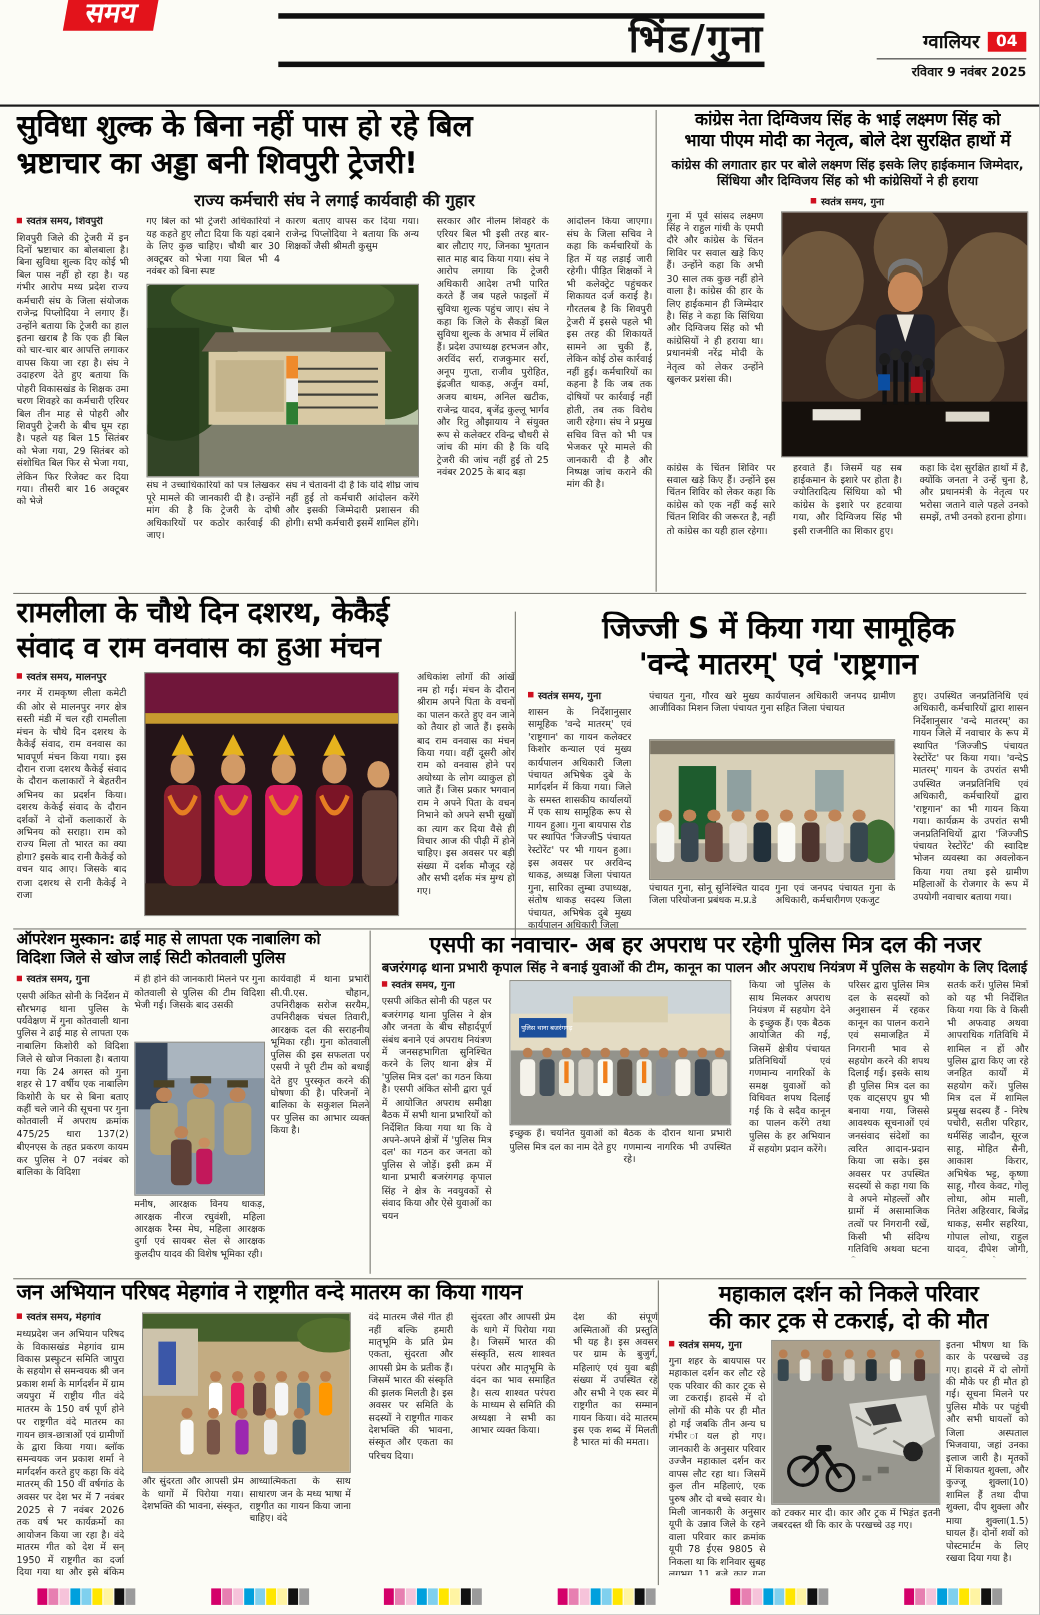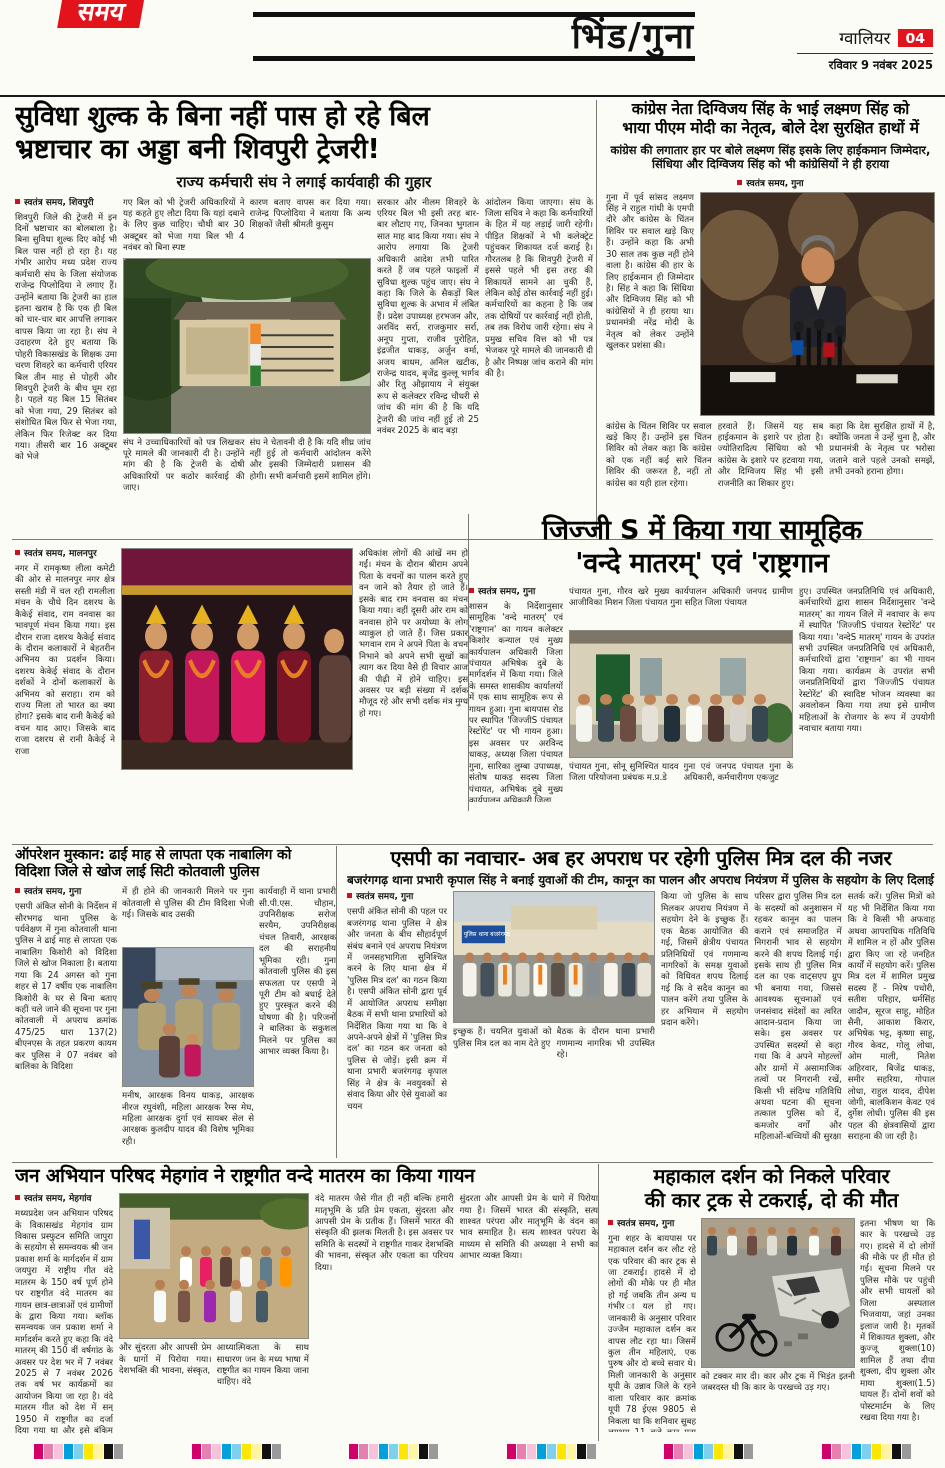--- a/index.html
+++ b/index.html
@@ -6,42 +6,42 @@
 html,body{background:#8a8a8a}
 .page{position:relative;width:945px;height:1468px;margin:0 auto;background:#fcfcf6;color:#111;
   font-family:"DejaVu Sans","Liberation Sans",sans-serif;overflow:hidden}
 .sec{position:absolute}
 .hl{font-weight:700;color:#050505;line-height:1.22;letter-spacing:-.2px}
 .nw{white-space:nowrap;overflow:hidden;display:block}
 .center{text-align:center}
 .subhead{font-weight:700;text-align:center;color:#101010;line-height:1.25}
 .byline{font-size:9px;font-weight:700;margin-bottom:3px;white-space:nowrap;overflow:hidden}
 .bsq{display:inline-block;width:5px;height:5px;background:#cf1020;margin-right:4px;vertical-align:1px}
-.cols{display:flex;gap:6px;overflow:hidden}
+.cols{display:flex;gap:16px;overflow:hidden}
 .bcol{font-size:8.6px;line-height:1.33;text-align:justify;color:#1d1d1d;overflow:hidden;flex:0 0 auto}
 .grow{flex:1 1 0 !important;width:auto;min-width:0}
 .mid{display:flex;flex-direction:column;gap:3px;overflow:hidden;flex:0 0 auto}
 .photo{display:block;width:100%;border:1px solid #8a8a82;background:#ddd}
 .lsep{border-left:1px solid #7a7a72}
 .hrule{position:absolute;left:12px;width:921px;height:1px;background:#7a7a72}
 
 .masthead{position:absolute;left:0;top:0;width:945px;height:97px}
 .brand{position:absolute;left:20px;top:4px;width:180px}
 .brand-top{color:#e3131b;font-size:44px;font-weight:800;line-height:1;letter-spacing:-1px}
 .brand-box{display:inline-block;background:#e3131b;color:#fff;font-size:25px;font-weight:800;line-height:1.1;
   padding:2px 18px;margin:-8px 0 0 40px;transform:skewX(-10deg)}
 .edition-wrap{position:absolute;left:253px;top:12px;width:442px;text-align:right}
 .ebar{height:5px;background:#101010}
 .edition{font-size:35px;font-weight:800;line-height:1.12;letter-spacing:2px}
 .epaper-row{display:flex;justify-content:center;align-items:center;gap:8px;margin-top:4px}
 .epaper{background:#e3131b;color:#fff;font-size:9.5px;font-weight:700;padding:2px 9px;letter-spacing:.5px}
 .website{font-size:13.5px;font-weight:700;color:#101010}
 .cityblock{position:absolute;right:12px;top:26px;width:136px;text-align:right}
 .cityrow{display:flex;justify-content:flex-end;align-items:center;gap:7px}
-.city{font-size:17px;font-weight:400}
+.city{font-size:17px;font-weight:700}
 .pageno{background:#e3131b;color:#fff;font-size:14px;font-weight:800;padding:1px 8px}
 .mdate{font-size:11.5px;font-weight:700;border-top:1px solid #333;margin-top:4px;padding-top:3px}
 .mast-rule{position:absolute;left:0;top:95px;width:945px;height:2px;background:#1a1a1a}
 
 .regmarks{position:absolute;left:0;top:1444px;width:945px;height:18px;display:flex;justify-content:space-between;padding:0 34px}
 .reg-group{display:flex;gap:1px}
 .reg-group span{width:9px;height:15px;display:block}
 </style>
 </head>
 <body>
@@ -155,20 +155,24 @@
     <div class="cols" style="margin-top:5px;height:118px">
       <div class="bcol grow">कांग्रेस के चिंतन शिविर पर सवाल खड़े किए हैं। उन्होंने इस चिंतन शिविर को लेकर कहा कि कांग्रेस को एक नहीं कई सारे चिंतन शिविर की जरूरत है, नहीं तो कांग्रेस का यही हाल रहेगा।</div>
       <div class="bcol grow">हरवाते हैं। जिसमें यह सब हाईकमान के इशारे पर होता है। ज्योतिरादित्य सिंधिया को भी कांग्रेस के इशारे पर हटवाया गया, और दिग्विजय सिंह भी इसी राजनीति का शिकार हुए।</div>
       <div class="bcol grow">कहा कि देश सुरक्षित हाथों में है, क्योंकि जनता ने उन्हें चुना है, और प्रधानमंत्री के नेतृत्व पर भरोसा जताने वाले पहले उनको समझें, तभी उनको हराना होगा।</div>
     </div>
   </section>
 
   <div class="hrule" style="top:539px"></div>
 
   <section class="sec" style="left:15px;top:542px;width:453px;height:297px">
+    <h1 class="hl" style="font-size:26px">
+      <span class="nw">रामलीला के चौथे दिन दशरथ, केकैई</span>
+      <span class="nw">संवाद व राम वनवास का हुआ मंचन</span>
+    </h1>
     <div class="cols" style="margin-top:6px;height:222px">
       <div class="bcol" style="width:100px">
         <div class="byline"><span class="bsq"></span><span>स्वतंत्र समय, मालनपुर</span></div>
         <span>नगर में रामकृष्ण लीला कमेटी की ओर से मालनपुर नगर क्षेत्र सस्ती मंडी में चल रही रामलीला मंचन के चौथे दिन दशरथ के कैकेई संवाद, राम वनवास का भावपूर्ण मंचन किया गया। इस दौरान राजा दशरथ कैकेई संवाद के दौरान कलाकारों ने बेहतरीन अभिनय का प्रदर्शन किया। दशरथ केकेई संवाद के दौरान दर्शकों ने दोनों कलाकारों के अभिनय को सराहा। राम को राज्य मिला तो भारत का क्या होगा? इसके बाद रानी कैकेई को वचन याद आए। जिसके बाद राजा दशरथ से रानी कैकेई ने राजा</span>
       </div>
       <div class="mid" style="width:232px">
         <svg class="photo" style="flex:1 1 0" viewBox="0 0 230 182" preserveAspectRatio="none">
           <rect width="230" height="182" fill="#241418"></rect>
           <rect width="230" height="30" fill="#70163a"></rect>
           <rect y="30" width="230" height="8" fill="#c79a2f"></rect>
@@ -200,21 +204,21 @@
           <g>
             <circle cx="212" cy="76" r="10" fill="#d29a66"></circle>
             <rect x="197" y="88" width="32" height="72" rx="8" fill="#5d4037"></rect>
           </g>
         </svg>
       </div>
       <div class="bcol grow">अधिकांश लोगों की आंखें नम हो गईं। मंचन के दौरान श्रीराम अपने पिता के वचनों का पालन करते हुए वन जाने को तैयार हो जाते हैं। इसके बाद राम वनवास का मंचन किया गया। वहीं दूसरी ओर राम को वनवास होने पर अयोध्या के लोग व्याकुल हो जाते हैं। जिस प्रकार भगवान राम ने अपने पिता के वचन निभाने को अपने सभी सुखों का त्याग कर दिया वैसे ही विचार आज की पीढ़ी में होने चाहिए। इस अवसर पर बड़ी संख्या में दर्शक मौजूद रहे और सभी दर्शक मंत्र मुग्ध हो गए।</div>
     </div>
   </section>
 
-  <section class="sec lsep" style="left:468px;top:514px;width:467px;height:297px;">
+  <section class="sec lsep" style="left:468px;top:556px;width:467px;height:297px;padding-left:11px">
     <h1 class="hl center" style="font-size:27px">
       <span class="nw">जिज्जी S में किया गया सामूहिक</span>
       <span class="nw">'वन्दे मातरम्' एवं 'राष्ट्रगान</span>
     </h1>
     <div class="cols" style="margin-top:6px;height:216px">
       <div class="bcol" style="width:94px">
         <div class="byline"><span class="bsq"></span><span>स्वतंत्र समय, गुना</span></div>
         <span>शासन के निर्देशानुसार सामूहिक 'वन्दे मातरम्' एवं 'राष्ट्रगान' का गायन कलेक्टर किशोर कन्याल एवं मुख्य कार्यपालन अधिकारी जिला पंचायत अभिषेक दुबे के मार्गदर्शन में किया गया। जिले के समस्त शासकीय कार्यालयों में एक साथ सामूहिक रूप से गायन हुआ। गुना बायपास रोड पर स्थापित 'जिज्जीS पंचायत रेस्टोरेंट' पर भी गायन हुआ। इस अवसर पर अरविन्द धाकड़, अध्यक्ष जिला पंचायत गुना, सारिका लुम्बा उपाध्यक्ष, संतोष धाकड़ सदस्य जिला पंचायत, अभिषेक दुबे मुख्य कार्यपालन अधिकारी जिला</span>
       </div>
       <div class="mid" style="width:224px">
@@ -262,21 +266,21 @@
   <section class="sec" style="left:15px;top:846px;width:321px;height:312px">
     <h2 class="hl" style="font-size:14px">
       <span class="nw">ऑपरेशन मुस्कान: ढाई माह से लापता एक नाबालिग को</span>
       <span class="nw">विदिशा जिले से खोज लाई सिटी कोतवाली पुलिस</span>
     </h2>
     <div class="cols" style="margin-top:6px;height:262px;gap:5px">
       <div class="bcol" style="width:102px">
         <div class="byline"><span class="bsq"></span><span>स्वतंत्र समय, गुना</span></div>
         <span>एसपी अंकित सोनी के निर्देशन में सौरभगढ़ थाना पुलिस के पर्यवेक्षण में गुना कोतवाली थाना पुलिस ने ढाई माह से लापता एक नाबालिग किशोरी को विदिशा जिले से खोज निकाला है। बताया गया कि 24 अगस्त को गुना शहर से 17 वर्षीय एक नाबालिग किशोरी के घर से बिना बताए कहीं चले जाने की सूचना पर गुना कोतवाली में अपराध क्रमांक 475/25 धारा 137(2) बीएनएस के तहत प्रकरण कायम कर पुलिस ने 07 नवंबर को बालिका के विदिशा</span>
       </div>
-      <div class="mid" style="width:132px">
+      <div class="mid" style="width:119px">
         <div class="bcol grow" style="height:44px;width:100%">में ही होने की जानकारी मिलने पर गुना कोतवाली से पुलिस की टीम विदिशा भेजी गई। जिसके बाद उसकी</div>
         <svg class="photo" style="height:140px" viewBox="0 0 112 146" preserveAspectRatio="none">
           <rect width="112" height="146" fill="#8795a3"></rect>
           <rect width="112" height="34" fill="#aab5bf"></rect>
           <rect x="0" y="0" width="28" height="64" fill="#37465a"></rect>
           <g>
             <rect x="16" y="36" width="18" height="7" fill="#4b4226"></rect>
               <circle cx="25" cy="50" r="7" fill="#bd8458"></circle>
             <rect x="13" y="58" width="24" height="50" rx="6" fill="#b2a273"></rect>
             <rect x="48" y="32" width="18" height="7" fill="#4b4226"></rect>
@@ -397,20 +401,21 @@
               <rect x="136" y="98" width="12" height="32" rx="4" fill="#455a64"></rect>
           </g>
         </svg>
         <div class="cols" style="flex:1 1 0;gap:5px">
           <div class="bcol grow">और सुंदरता और आपसी प्रेम के धागों में पिरोया गया। देशभक्ति की भावना, संस्कृत,</div>
           <div class="bcol grow">आध्यात्मिकता के साथ साधारण जन के मध्य भाषा में राष्ट्रगीत का गायन किया जाना चाहिए। वंदे</div>
         </div>
       </div>
       <div class="bcol grow">वंदे मातरम जैसे गीत ही नहीं बल्कि हमारी मातृभूमि के प्रति प्रेम एकता, सुंदरता और आपसी प्रेम के प्रतीक हैं। जिसमें भारत की संस्कृति की झलक मिलती है। इस अवसर पर समिति के सदस्यों ने राष्ट्रगीत गाकर देशभक्ति की भावना, संस्कृत और एकता का परिचय दिया।</div>
       <div class="bcol grow">सुंदरता और आपसी प्रेम के धागे में पिरोया गया है। जिसमें भारत की संस्कृति, सत्य शाश्वत परंपरा और मातृभूमि के वंदन का भाव समाहित है। सत्य शाश्वत परंपरा के माध्यम से समिति की अध्यक्षा ने सभी का आभार व्यक्त किया।</div>
+      <div class="bcol grow">देश की संपूर्ण अस्मिताओं की प्रस्तुति भी यह है। इस अवसर पर ग्राम के बुजुर्ग, महिलाएं एवं युवा बड़ी संख्या में उपस्थित रहे और सभी ने एक स्वर में राष्ट्रगीत का सम्मान गायन किया। वंदे मातरम इस एक शब्द में मिलती है भारत मां की ममता।</div>
     </div>
   </section>
 
   <section class="sec lsep" style="left:598px;top:1164px;width:337px;height:277px;padding-left:9px">
     <h2 class="hl center" style="font-size:20px">
       <span class="nw">महाकाल दर्शन को निकले परिवार</span>
       <span class="nw">की कार ट्रक से टकराई, दो की मौत</span>
     </h2>
     <div class="cols" style="margin-top:5px;height:214px;gap:5px">
       <div class="bcol" style="width:88px">

